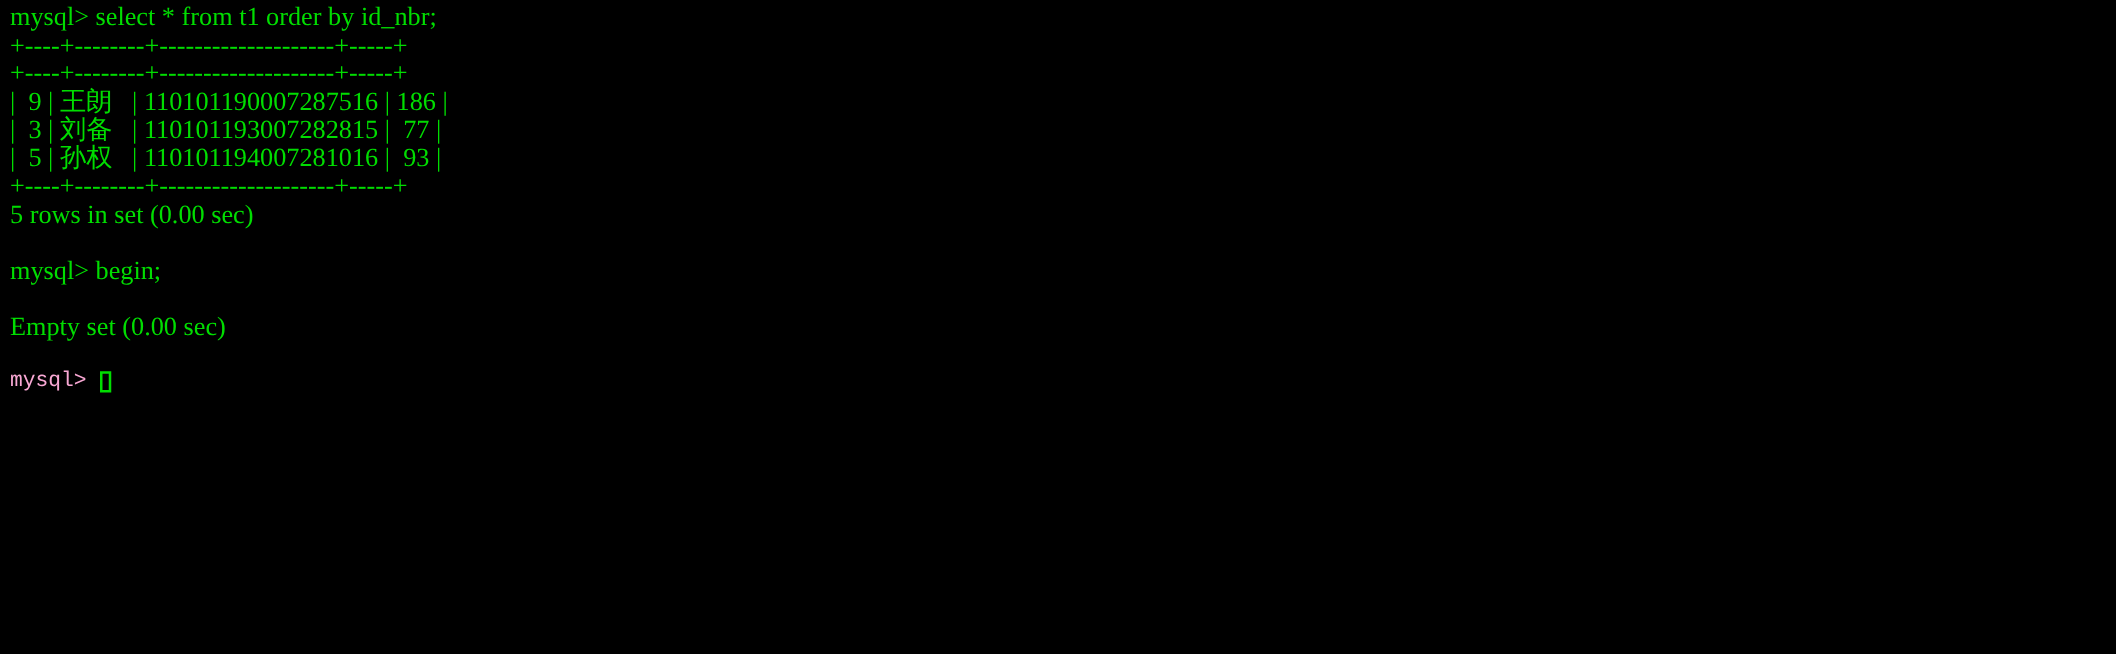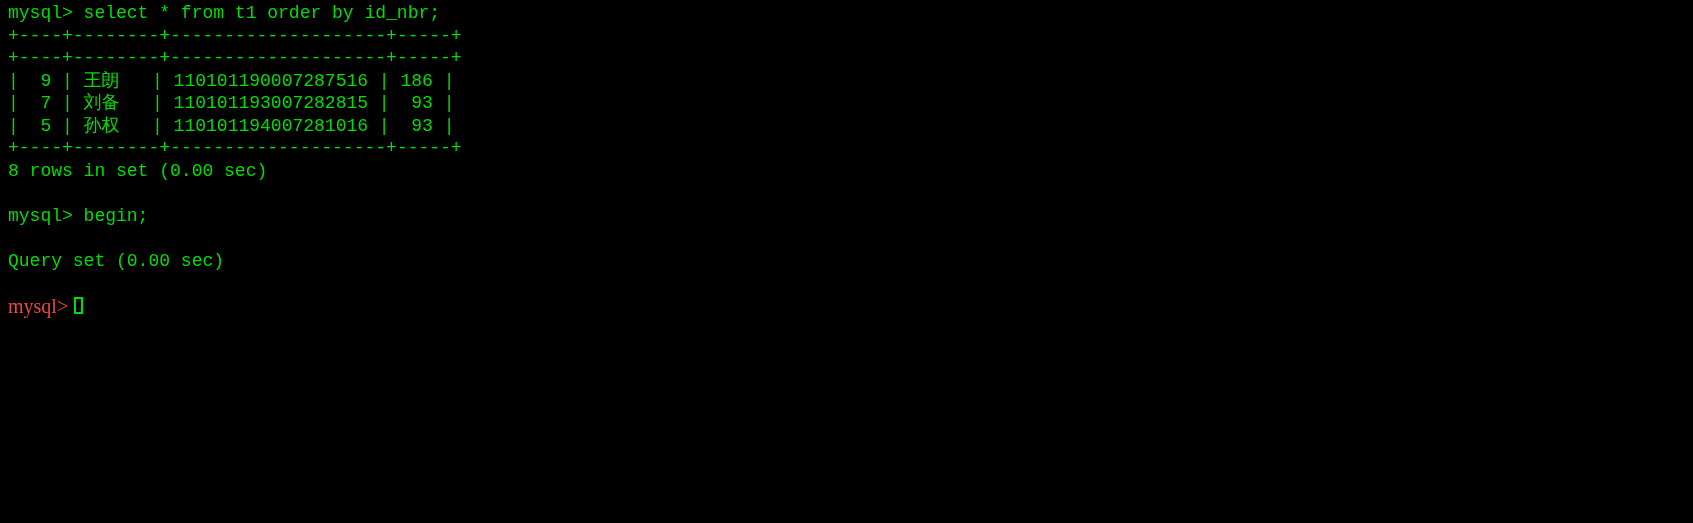--- a/index.html
+++ b/index.html
@@ -32,42 +32,42 @@
     left: 0;
     width: 1693px;
     height: 523px;
     background: #000000;
     padding: 2px 0 0 8px;
     box-sizing: border-box;
   }
 
   .tline {
     color: #00dd00;
-    font-family: Liberation Mono, monospace;
-    font-size: 18px;
+    font-family: Liberation Serif, serif;
+    font-size: 21px;
     line-height: 22.5px;
     white-space: pre;
     letter-spacing: 0px;
     height: 22.5px;
   }
 
   .tline.blank {
     color: transparent;
   }
 
   
   #prompt-line {
     display: flex;
     align-items: center;
     height: 22.5px;
   }
   #prompt-text {
-    color: #ef4444;
-    font-family: Liberation Serif, serif;
-    font-size: 20px;
+    color: #f9a8d4;
+    font-family: Liberation Mono, monospace;
+    font-size: 17px;
     line-height: 22.5px;
     white-space: pre;
   }
   #block-cursor {
     display: inline-block;
     width: 9px;
     height: 17px;
     border: 2px solid #00dd00;
     box-sizing: border-box;
     background: transparent;
@@ -85,37 +85,37 @@
   <div class="tline">mysql&gt; select * from t1 order by id_nbr;</div>
 
   <div class="tline">+----+--------+--------------------+-----+</div>
 
 
   <div class="tline">+----+--------+--------------------+-----+</div>
 
   <div class="tline">|  9 | 王朗   | 110101190007287516 | 186 |</div>
 
 
-  <div class="tline">|  7 | 刘备   | 110101193007282815 |  93 |</div>
+  <div class="tline">|  3 | 刘备   | 110101193007282815 |  77 |</div>
 
   <div class="tline">|  5 | 孙权   | 110101194007281016 |  93 |</div>
 
   <div class="tline">+----+--------+--------------------+-----+</div>
 
-  <div class="tline">8 rows in set (0.00 sec)</div>
+  <div class="tline">5 rows in set (0.00 sec)</div>
 
   <div class="tline blank"></div>
 
   <div class="tline">mysql&gt; begin;</div>
 
 
   <div class="tline blank"></div>
 
 
-  <div class="tline">Query set (0.00 sec)</div>
+  <div class="tline">Empty set (0.00 sec)</div>
 
   <div class="tline blank"></div>
 
   <div id="prompt-line">
     <span id="prompt-text">mysql&gt; </span>
     <span id="block-cursor"></span>
   </div>
 
 </div>
 

